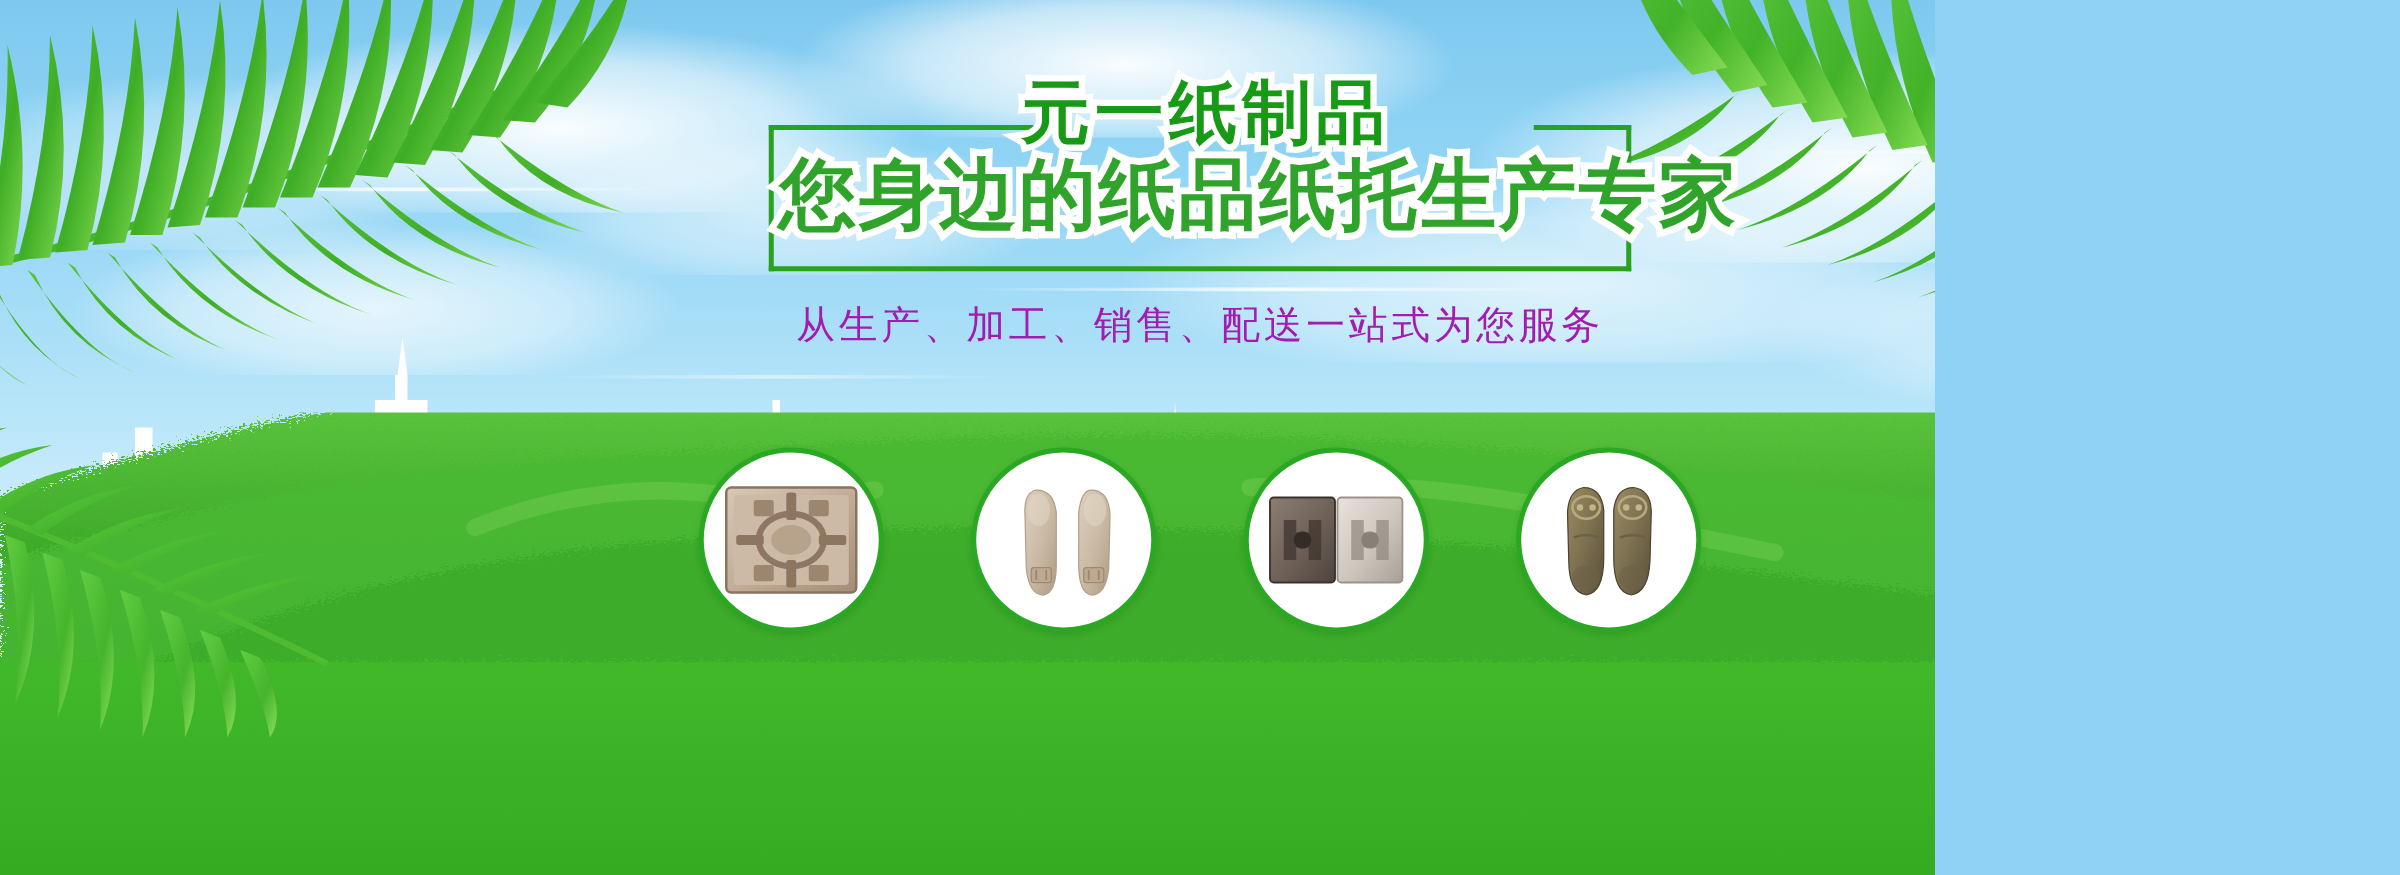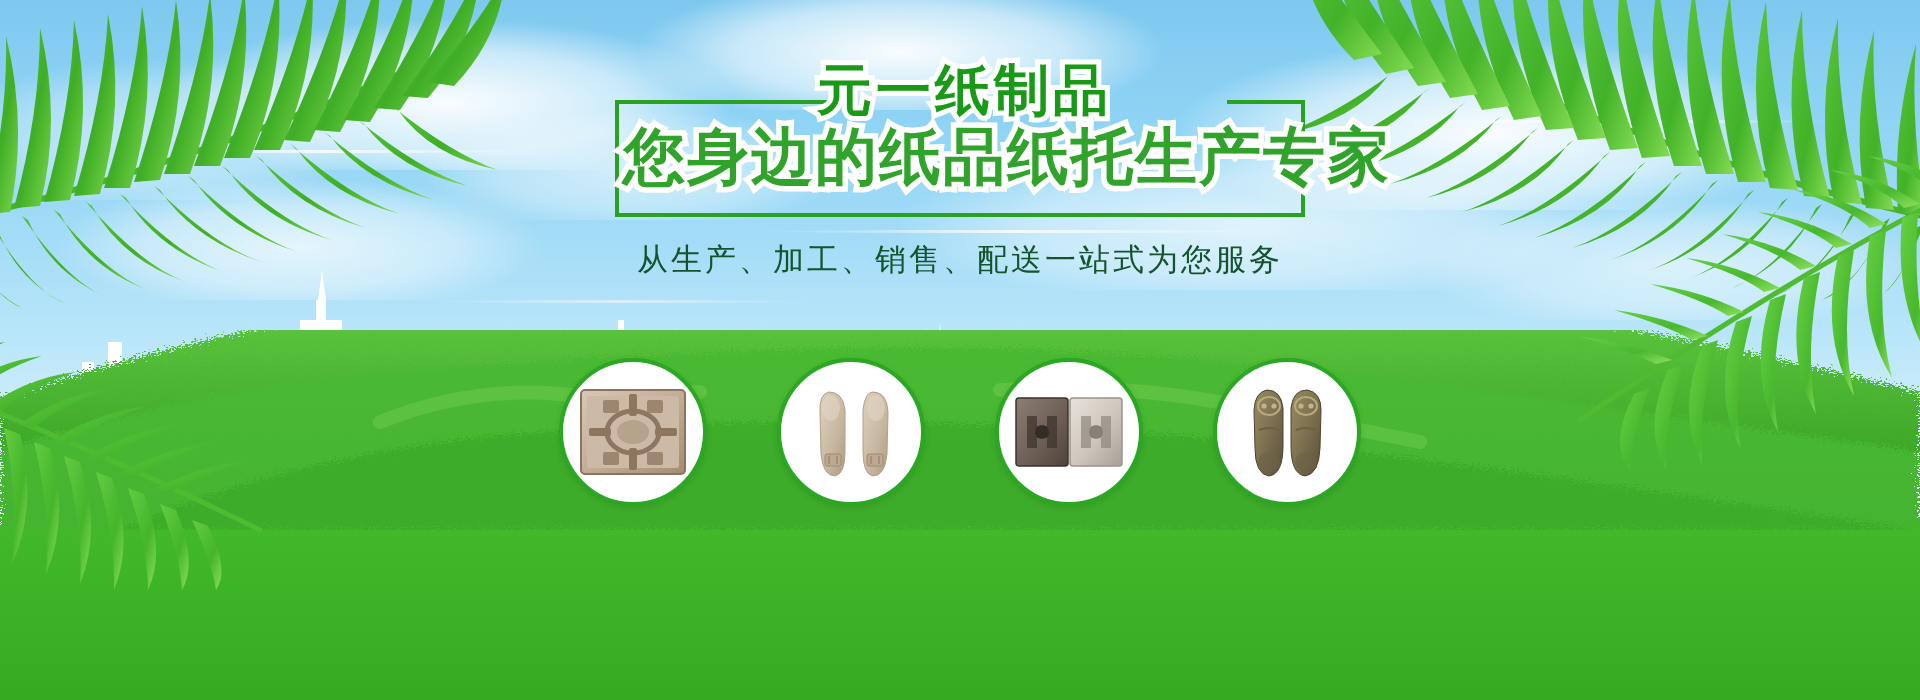--- a/index.html
+++ b/index.html
@@ -4,21 +4,21 @@
 <style>
   * { margin:0; padding:0; box-sizing:border-box; }
   html,body { width:1920px; height:700px; overflow:hidden; }
   body {
     font-family:"Liberation Sans","DejaVu Sans",sans-serif;
     background:#8fd2f5;
   }
 
   #banner {
     position:relative;
-    width:1920px; height:700px;
+    width:1548px; height:700px;
     overflow:hidden;
   }
 
   
   .sky {
     position:absolute; left:0; top:0; width:1920px; height:700px;
     background:
       linear-gradient(to bottom,
         #7ec8ef 0%,
         #8ed3f4 16%,
@@ -105,21 +105,21 @@
     color:#2fa32a;
     -webkit-text-stroke:11px #ffffff;
     paint-order:stroke fill;
     white-space:nowrap;
     z-index:3;
     text-align:center;
   }
   .subtitle {
     margin-top:22px;
     font-size:31px; letter-spacing:3px;
-    color:#14532d;
+    color:#a21caf;
     font-family:"DejaVu Sans","Liberation Sans",sans-serif;
     white-space:nowrap;
   }
 
   
   .circles {
     position:absolute; left:0; top:358px; width:1920px; height:160px;
     display:flex; justify-content:center; align-items:flex-start; gap:70px;
     z-index:6;
   }

